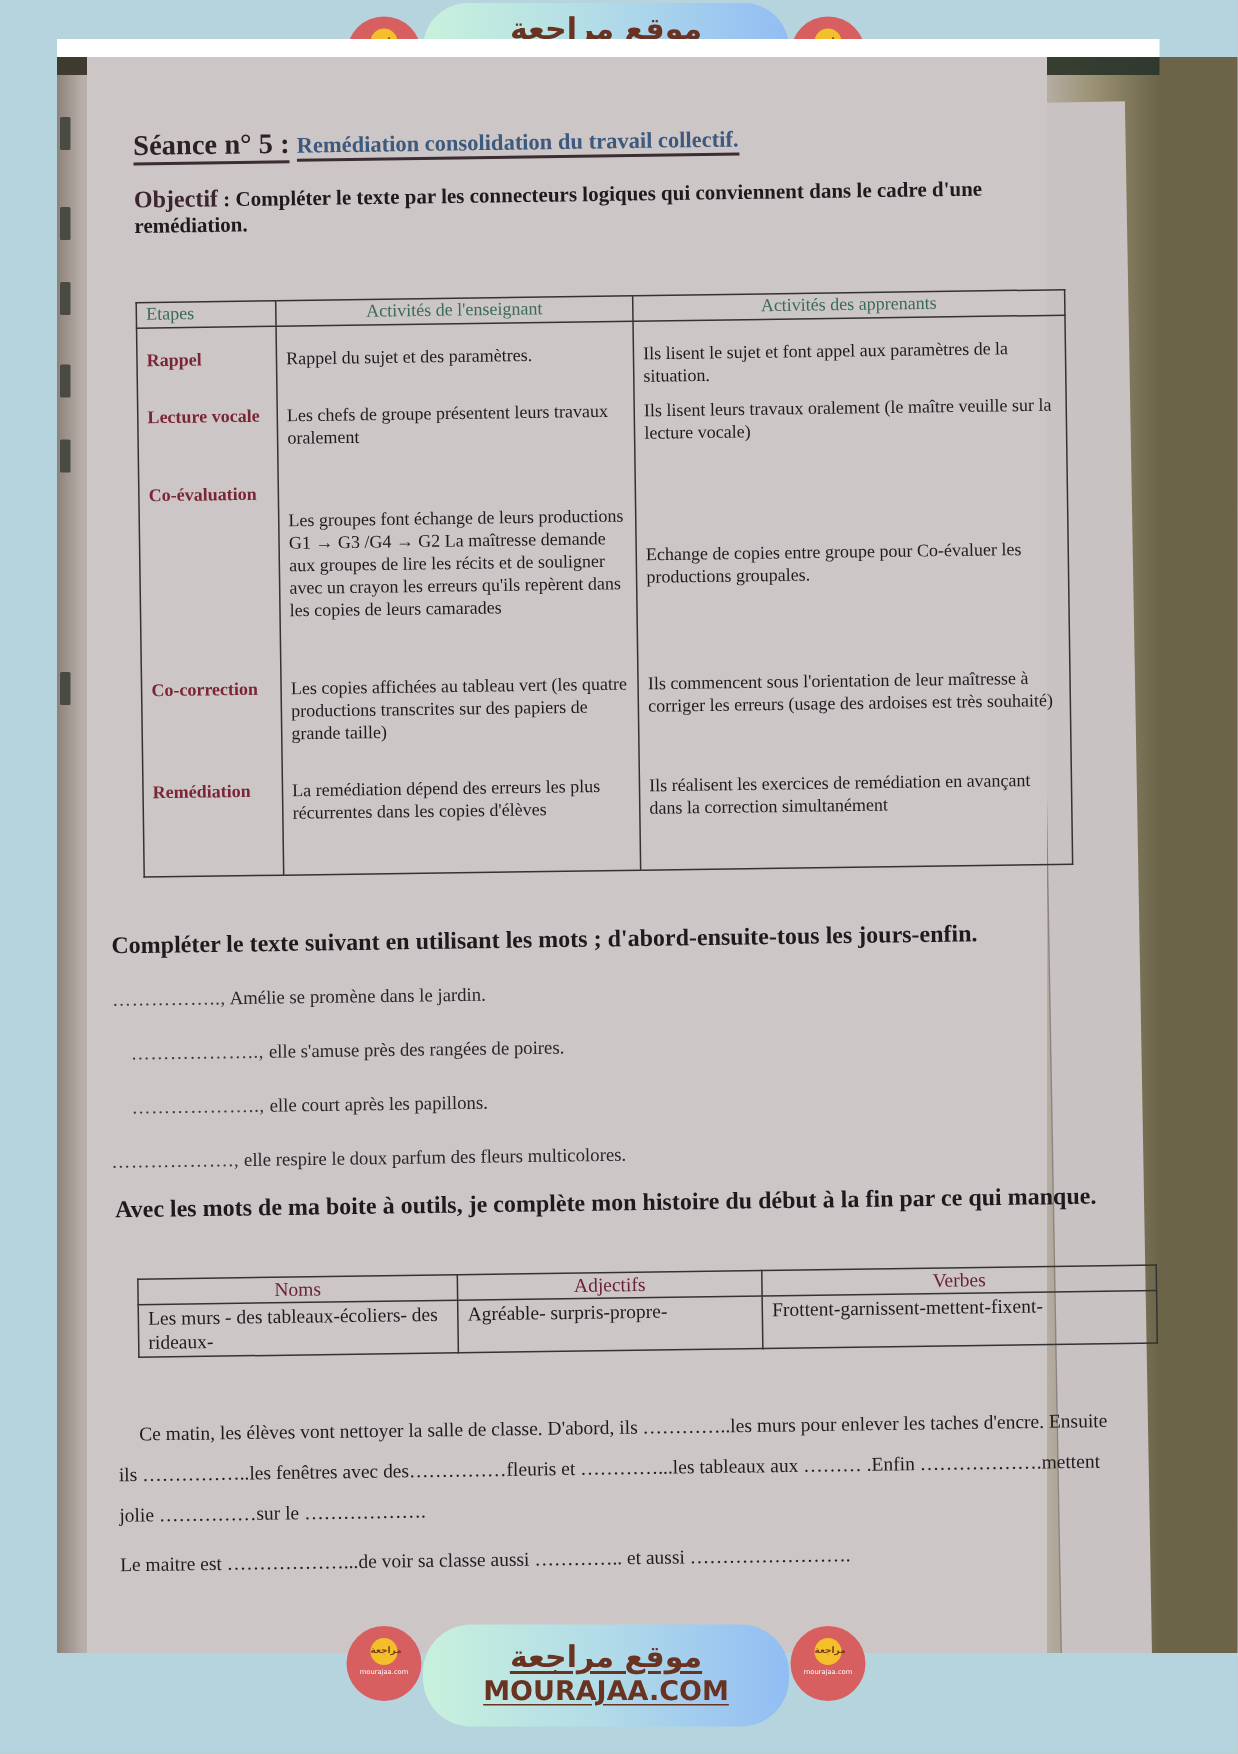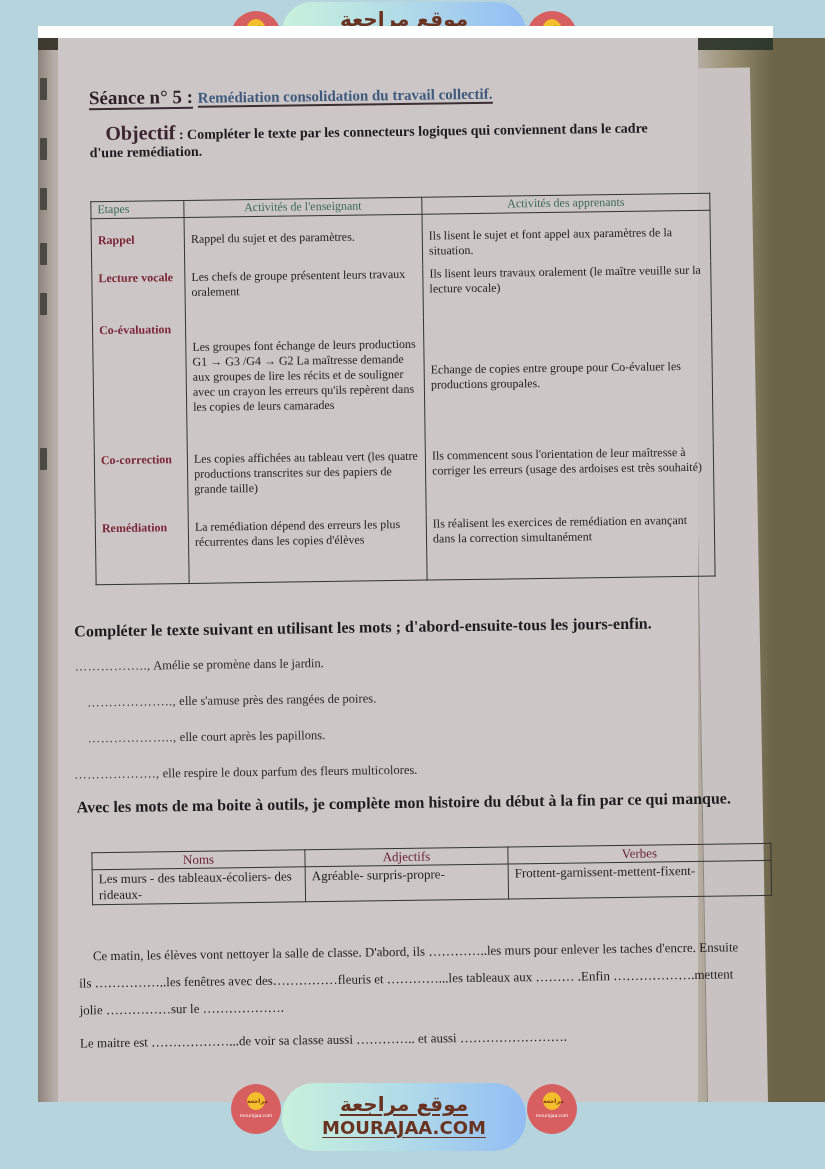--- a/index.html
+++ b/index.html
@@ -8,21 +8,21 @@
   .photo{position:absolute;left:38px;top:38px;width:791px;height:1064px;background:linear-gradient(90deg,#8d8278 0px,#b5aca8 16px,#cbc4c4 40px,#ccc5c6 560px,#c6bfbf 640px,#9c9276 690px,#6b6448 735px);overflow:hidden;}
   .photo-top{position:absolute;left:0;top:0;width:735px;height:12px;background:linear-gradient(90deg,#3e3a30,#5b4c40,#2f3a2e);}
   .paper2{position:absolute;left:660px;top:30px;width:60px;height:1040px;background:#c9c2c3;border-left:1px solid #8c857f;transform:rotate(-1deg);}
   .binder{position:absolute;left:2px;width:7px;height:22px;background:#4a4a45;border-radius:1px;}
   .page{position:absolute;left:20px;top:0;width:640px;height:1064px;background:#cdc6c6;}
   .content{position:absolute;left:0;top:0;width:735px;height:1064px;transform:rotate(-0.8deg);transform-origin:0 0;}
   .title{position:absolute;left:50px;top:50px;font-weight:bold;font-size:19px;color:#2b2228;}
   .title .lbl{border-bottom:2px solid #3a2d33;}
   .title .sub{color:#3d5a7e;font-size:15px;border-bottom:2px solid #3a2d33;}
   .objectif{position:absolute;left:50px;top:88px;width:580px;font-weight:bold;font-size:14px;color:#1e1b1f;line-height:17px;}
-  .objectif .lbl{font-size:20px;color:#3c2431;margin-left:16px;}
+  .objectif .lbl{font-size:16px;color:#3c2431;}
   table.main{position:absolute;left:50px;top:164px;width:620px;border-collapse:collapse;font-size:12px;color:#1f1c1f;}
   table.main td, table.main th{border:1.5px solid #333;vertical-align:top;padding:2px 6px;}
   table.main th{font-weight:normal;color:#3a6a5a;font-size:12px;height:16px;padding:0 6px;}
   table.main td{border-top:none;border-bottom:none;}
   table.main tr:last-child td{border-bottom:1.5px solid #333;}
   .etape{color:#7a2636;font-weight:bold;width:80px;}
   .c2{width:225px;}
   .ex-title{position:absolute;left:28px;top:585px;font-weight:bold;font-size:16px;color:#1e1b1f;}
   .line{position:absolute;font-size:12.5px;color:#2a262a;}
   .dots{color:#3a3a3a;letter-spacing:0.5px;}

